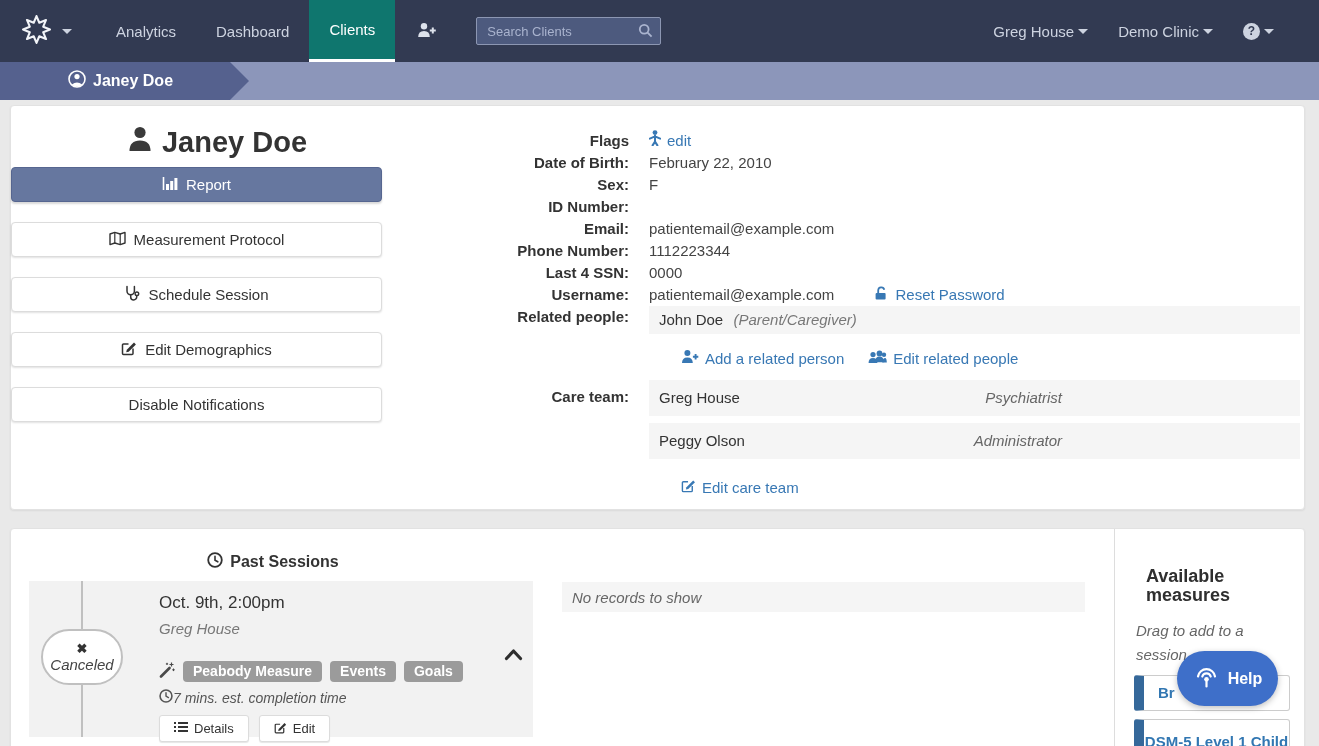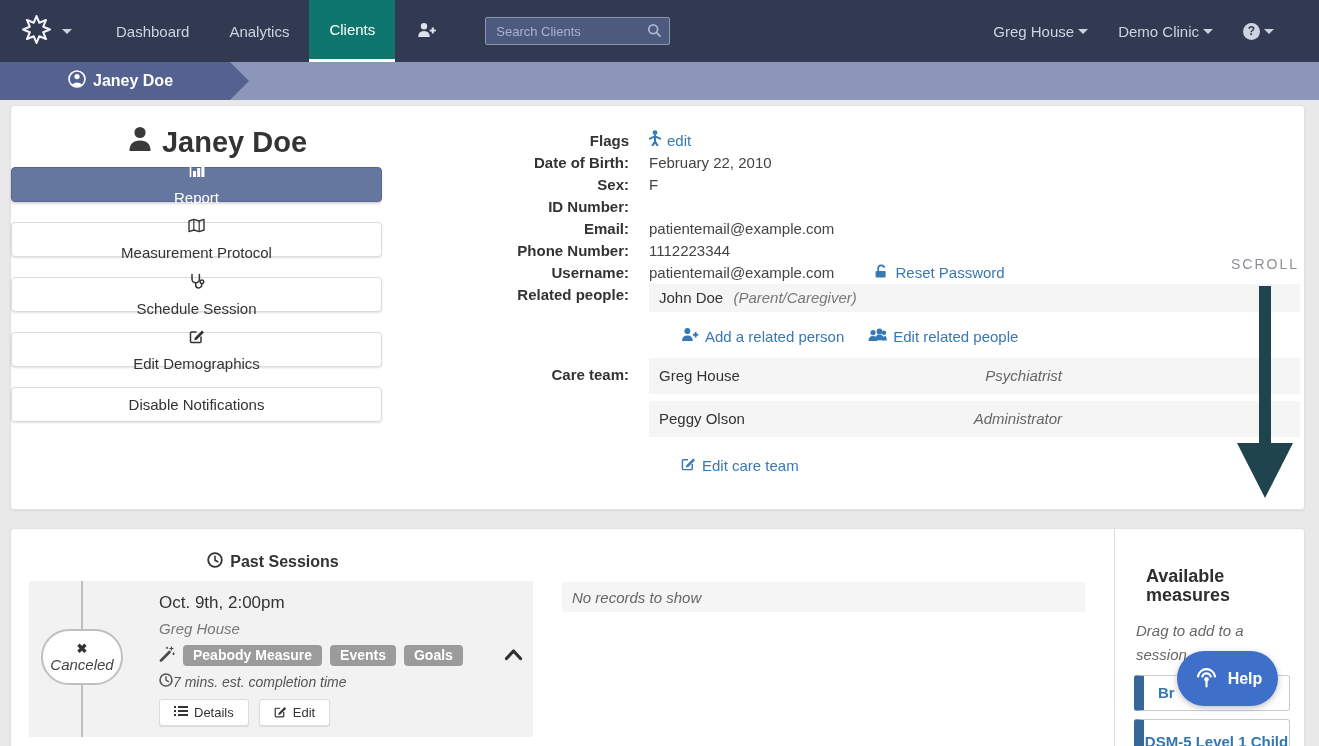--- a/index.html
+++ b/index.html
@@ -6,21 +6,21 @@
   html,body { background:#e9e9e9; font-family:"Liberation Sans", sans-serif; }
   .viewport { position:relative; width:1319px; height:746px; overflow:hidden; background:#e9e9e9; }
 
   
   .navbar { position:absolute; top:0; left:0; width:1319px; height:62px; background:#323a52; display:flex; align-items:stretch; z-index:30; }
   .brand { display:flex; align-items:center; gap:7px; padding:0 24px 0 22px; cursor:pointer; }
   .caret { display:inline-block; width:0; height:0; border-left:5px solid transparent; border-right:5px solid transparent; border-top:5px solid #cdd3e0; margin-left:4px; }
   .nav-item { display:flex; align-items:center; padding:0 20px; color:#cdd3e0; font-size:15px; text-decoration:none; cursor:pointer; }
   .nav-item.active { background:#0f766e; color:#fff; border-bottom:3px solid #fff; }
   .icon-tab { padding:0 22px; }
-  .search-box { position:relative; align-self:center; margin-left:9px;padding-left:17px; }
+  .search-box { position:relative; align-self:center; margin-left:0;padding-left:17px; }
   .search-box input { width:185px; height:28px; background:#4d5a7e; border:1px solid #8c96b2; border-radius:2px; color:#c3cbdf; font-size:13px; padding:0 30px 0 10px; font-family:"Liberation Sans", sans-serif; outline:none; }
   .search-box input::placeholder { color:#a9b3ce; }
   .search-box .mag { position:absolute; right:8px; top:6px; }
   .nav-right { margin-left:auto; display:flex; align-items:center; gap:30px; padding-right:45px; }
   .nav-menu { display:flex; align-items:center; color:#cdd3e0; font-size:15px; cursor:pointer; text-decoration:none; }
   .qcircle { display:inline-flex; width:17px; height:17px; border-radius:50%; background:#cdd3e0; color:#323a52; font-size:12px; font-weight:bold; align-items:center; justify-content:center; }
 
   
   .breadcrumb-bar { position:absolute; top:62px; left:0; width:1319px; height:38px; background:#8c96ba; z-index:20; }
   .crumb { position:relative; float:left; height:38px; min-width:230px; background:#55618e; color:#fff; display:flex; align-items:center; gap:7px; padding-left:68px; padding-right:18px; font-size:16px; font-weight:bold; cursor:pointer; }
@@ -28,21 +28,21 @@
 
   
   .panel { position:absolute; background:#fff; border:1px solid #e2e2e2; border-radius:4px; box-shadow:0 1px 2px rgba(0,0,0,.07); }
   .top-panel { left:10px; top:105px; width:1295px; height:405px; }
   .bottom-panel { left:10px; top:528px; width:1295px; height:240px; }
 
   
   .profile-col { position:absolute; left:21px; top:20px; width:371px; }
   .client-title { display:flex; align-items:center; justify-content:center; gap:10px; font-size:29px; color:#333; margin-bottom:2px; }
   .btn-stack { position:absolute; left:0; top:61px; width:371px; }
-  .btn { width:371px; height:35px; border-radius:4px; font-size:15px; display:flex; align-items:center; justify-content:center; gap:8px; cursor:pointer; font-family:"Liberation Sans", sans-serif;flex-direction:column; }
+  .btn { width:371px; height:35px; border-radius:4px; font-size:15px; display:flex; align-items:center; justify-content:center; gap:8px; cursor:pointer; font-family:"Liberation Sans", sans-serif; }
   .btn-primary { background:#66779f; border:1px solid #566690; color:#fff; box-shadow:0 2px 2px rgba(0,0,0,.15); }
   .btn-white { background:#fff; border:1px solid #dcdcdc; color:#333; box-shadow:0 1px 2px rgba(0,0,0,.12); margin-top:20px; }
   .btn-stack .btn-white:first-of-type { margin-top:21px; }
 
   
   .details { position:absolute; left:420px; top:24px; width:869px; font-size:15px; color:#333; }
   .drow { display:flex; align-items:flex-start; line-height:22px; }
   .dlabel { width:198px; text-align:right; font-weight:bold; flex:none; }
   .dval { margin-left:20px; flex:1; color:#444; }
   .link { color:#3878b4; text-decoration:none; cursor:pointer; display:inline-flex; align-items:center; gap:6px; }
@@ -64,21 +64,21 @@
   .past-header { left:10px; width:504px; }
   .upc-header { left:551px; width:523px; }
   .session-card { position:absolute; left:18px; top:52px; width:504px; height:156px; background:#f2f2f2; }
   .timeline { position:absolute; left:52px; top:0; bottom:0; width:2px; background:#c0c0c0; }
   .status-pill { position:absolute; left:12px; top:48px; width:82px; height:56px; background:#fff; border:2px solid #c0c0c0; border-radius:28px; display:flex; flex-direction:column; align-items:center; justify-content:center; z-index:2; }
   .pill-x { font-size:13px; font-weight:bold; color:#333; line-height:14px; }
   .pill-label { font-style:italic; font-size:15px; color:#444; }
   .sess-body { position:absolute; left:130px; top:12px; width:340px; }
   .sess-dt { font-size:17px; font-weight:normal; color:#333; }
   .sess-provider { font-style:italic; font-size:15px; color:#777; margin-top:7px; }
-  .tags-row { display:flex; align-items:center; gap:8px; margin-top:8px; }
+  .tags-row { display:flex; align-items:center; gap:8px; margin-top:24px; }
   .tag { background:#9b9b9b; color:#fff; font-size:14px; font-weight:bold; padding:2px 10px 3px; border-radius:4px; white-space:nowrap; }
   .sess-time { display:flex; align-items:center; font-style:italic; font-size:14px; color:#555; margin-top:7px; }
   .sess-btns { display:flex; gap:10px; margin-top:9px; }
   .sm-btn { background:#fff; border:1px solid #dcdcdc; border-radius:3px; box-shadow:0 1px 1px rgba(0,0,0,.1); height:27px; padding:6px 14px; font-size:13px; color:#333; display:inline-flex; align-items:center; gap:6px; cursor:pointer; font-family:"Liberation Sans", sans-serif; }
   .collapse-toggle { position:absolute; right:10px; top:66px; cursor:pointer; }
   .empty-row { position:absolute; left:551px; top:53px; width:523px; height:30px; background:#f5f5f5; font-style:italic; font-size:15px; color:#666; display:flex; align-items:center; padding:0 10px; }
   .v-divider { position:absolute; left:1103px; top:0; bottom:0; width:1px; background:#ddd; }
 
   
   .measures { position:absolute; left:1123px; top:0; width:164px; }
@@ -98,22 +98,22 @@
 
   <nav class="navbar">
     <div class="brand">
       <span>
         <svg width="29" height="29" viewBox="0 0 28 28">
             <polygon points="27,14 20.5,16.7 23.2,23.2 16.7,20.5 14,27 11.3,20.5 4.8,23.2 7.5,16.7 1,14 7.5,11.3 4.8,4.8 11.3,7.5 14,1 16.7,7.5 23.2,4.8 20.5,11.3" fill="none" stroke="#f2f4f8" stroke-width="2" stroke-linejoin="round"></polygon>
           </svg>
       </span>
       <span class="caret"></span>
     </div>
+    <a class="nav-item">Analytics</a>
     <a class="nav-item">Dashboard</a>
-    <a class="nav-item">Analytics</a>
     <a class="nav-item active">Clients</a>
     <a class="nav-item icon-tab">
       <span>
         <svg width="20" height="16" viewBox="0 0 20 16">
             <circle cx="7" cy="4.2" r="3.2" fill="#dde2ec"></circle>
             <path d="M1.2,15 q0,-6 5.8,-6 q5.8,0 5.8,6 z" fill="#dde2ec"></path>
             <path d="M15.8,5.5 v6 M12.8,8.5 h6" stroke="#dde2ec" stroke-width="2"></path>
           </svg>
       </span>
     </a>
@@ -241,20 +241,24 @@
         <span class="dlabel">ID Number:</span>
         <span class="dval"></span>
       </div>
       <div class="drow">
         <span class="dlabel">Email:</span>
         <span class="dval">patientemail@example.com</span>
       </div>
       <div class="drow">
         <span class="dlabel">Phone Number:</span>
         <span class="dval">1112223344</span>
+      </div>
+      <div class="drow">
+        <span class="dlabel">Last 4 SSN:</span>
+        <span class="dval">0000</span>
       </div>
       <div class="drow">
         <span class="dlabel">Username:</span>
         <span class="dval">
           <span>patientemail@example.com</span>
           <a class="link" style="margin-left:36px;">
             <span>
               <svg width="15" height="14" viewBox="0 0 15 14">
                   <path d="M4.2,7 V4.3 a3.1,3.1 0 0 1 6.1,-0.6" fill="none" stroke="#3878b4" stroke-width="1.8"></path>
                   <rect x="1.6" y="7" width="10" height="6.4" rx="1" fill="#3878b4"></rect>
@@ -317,29 +321,20 @@
                   <path d="M12,8.5 V13.5 a1,1 0 0 1 -1,1 H2.5 a1,1 0 0 1 -1,-1 V5 a1,1 0 0 1 1,-1 H7.5" fill="none" stroke="#3878b4" stroke-width="1.5"></path>
                   <path d="M5.8,9.8 L13,2.6 L14.9,4.5 L7.7,11.7 L5.2,12.3 Z" fill="#3878b4"></path>
                 </svg>
             </span>
             <span>Edit care team</span>
           </a>
         </div>
       </div>
     </div>
 
-    <div class="scroll-hint">
-      <div class="scroll-word">SCROLL</div>
-      <div style="margin-top:14px;">
-        <svg width="58" height="212" viewBox="0 0 58 212">
-            <rect x="23" y="0" width="12" height="160" fill="#20444e"></rect>
-            <polygon points="1,157 57,157 29,212" fill="#20444e"></polygon>
-          </svg>
-      </div>
-    </div>
   </section>
 
   <section class="panel bottom-panel">
 
     <div class="sec-header past-header">
       <span>
         <svg width="16" height="16" viewBox="0 0 16 16">
             <circle cx="8" cy="8" r="6.8" fill="none" stroke="#333" stroke-width="1.8"></circle>
             <path d="M8,4.2 V8.2 L10.8,9.8" fill="none" stroke="#333" stroke-width="1.6" stroke-linecap="round"></path>
           </svg>

